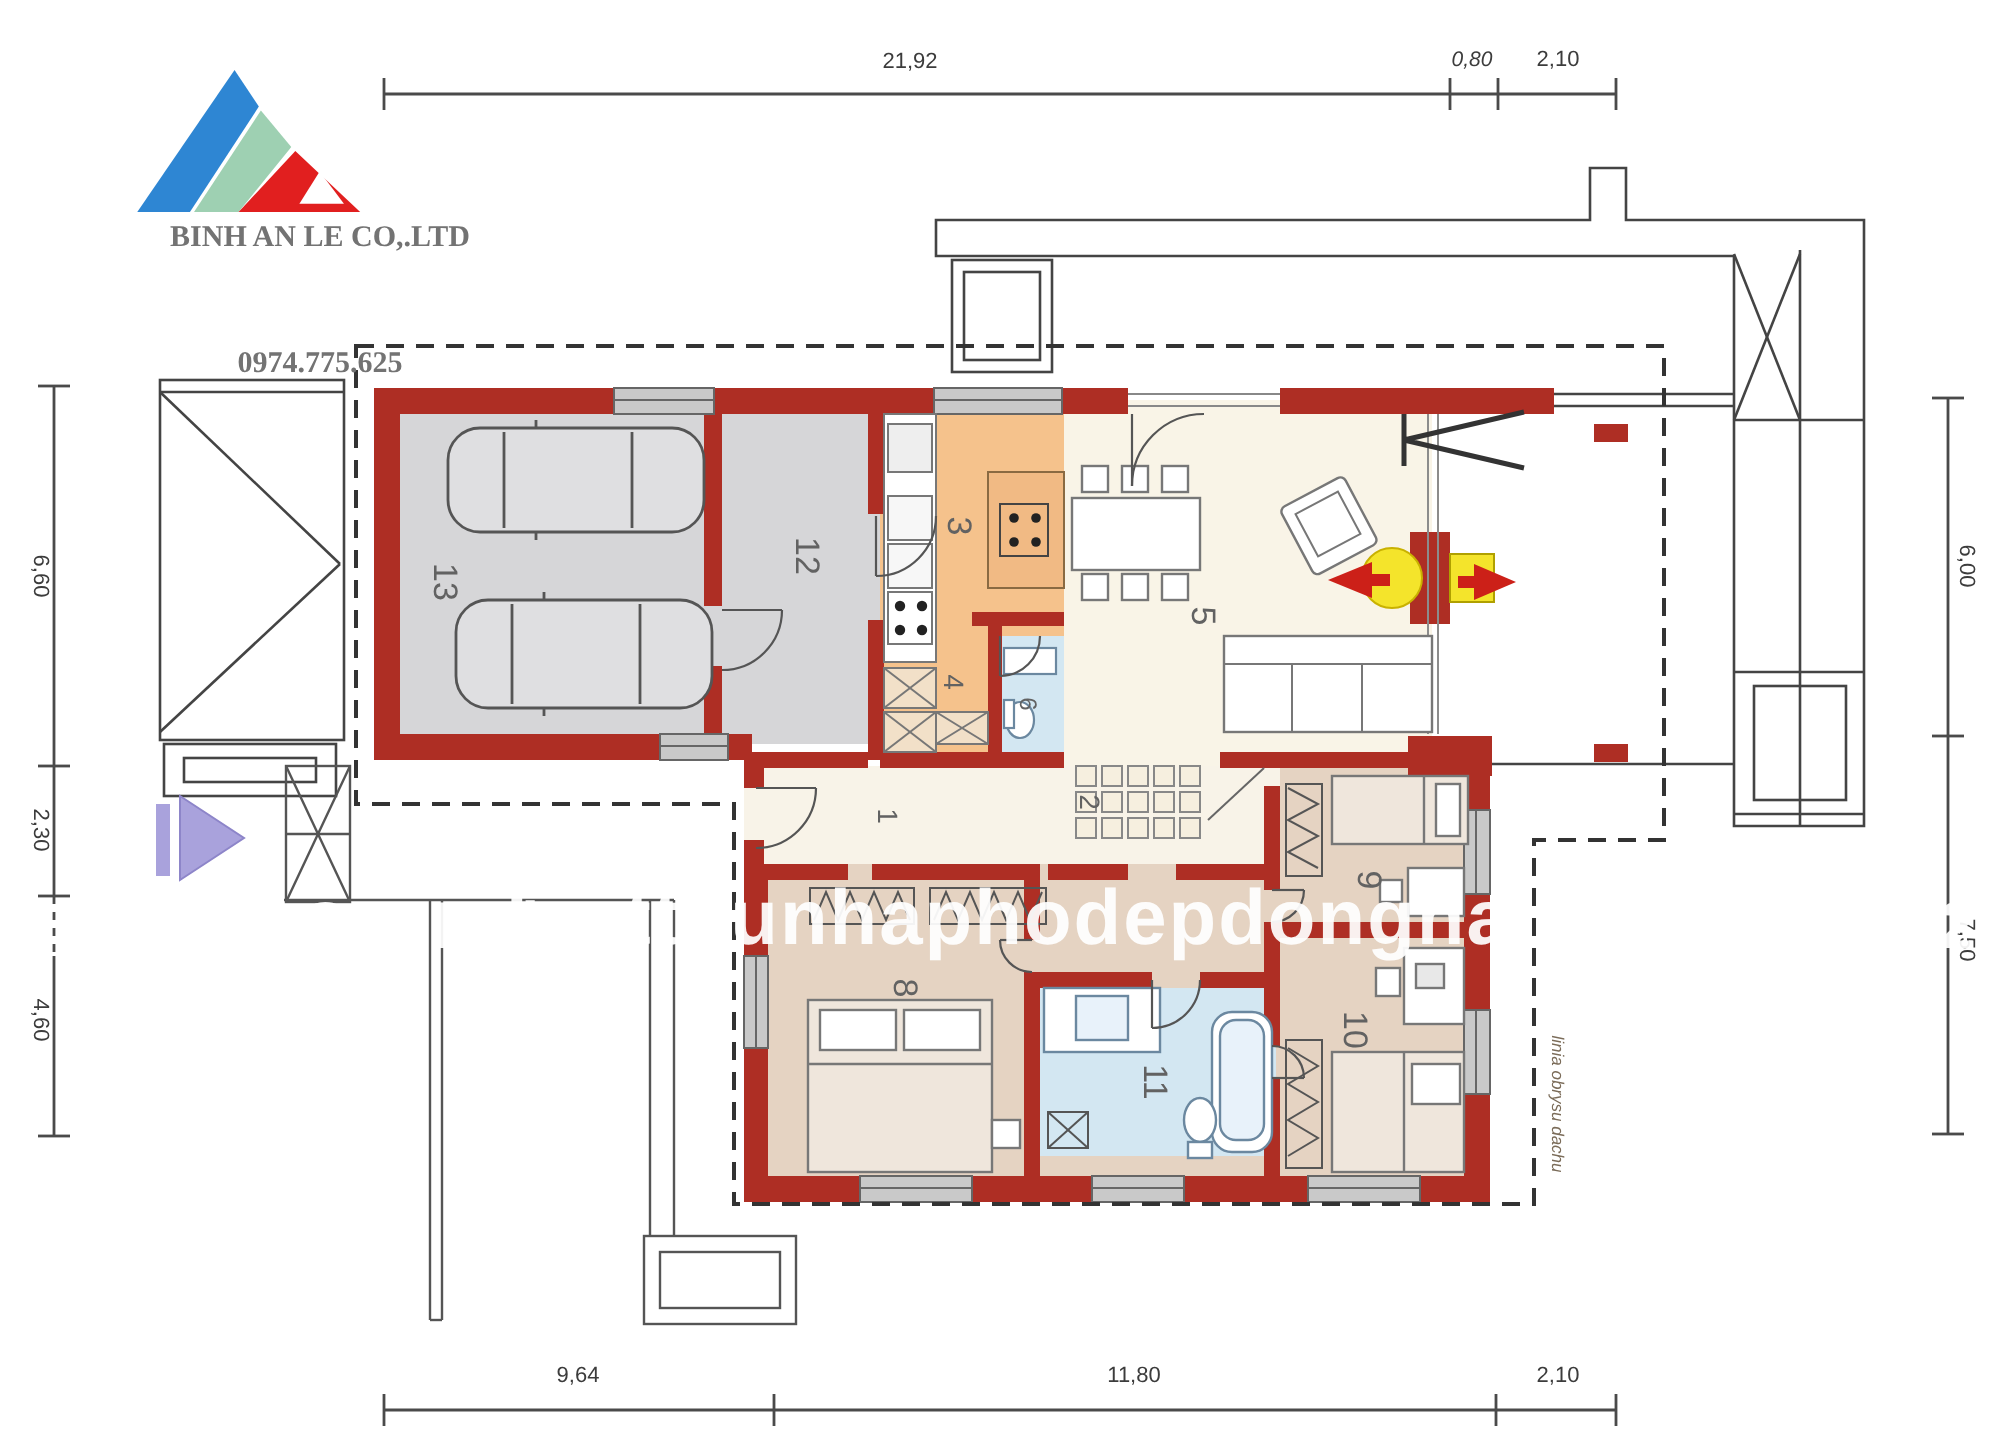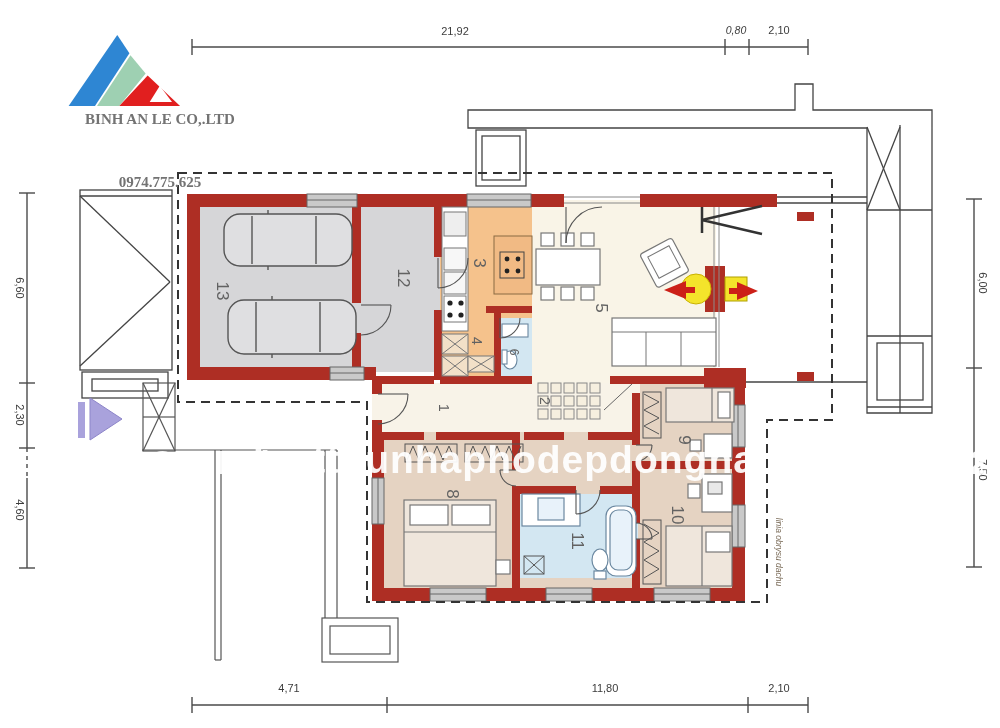--- a/index.html
+++ b/index.html
@@ -380,22 +380,22 @@
   </div>
 
   <div class="wm" style="left:150px;top:444px;font-size:33px;">Co.,Ltd -</div>
   <div class="wm" style="left:253px;top:438px;font-size:39px;">bietthunhaphodepdongnai.com</div>
   <div class="wm" style="left:772px;top:444px;font-size:33px;">- 0974.775.625</div>
 
   <div class="dim" style="left:455px;top:31px;">21,92</div>
   <div class="dim" style="left:736px;top:30px;font-size:10.5px;font-style:italic;">0,80</div>
   <div class="dim" style="left:779px;top:30px;">2,10</div>
 
-  <div class="dim" style="left:289px;top:688px;">4,71</div>
-  <div class="dim" style="left:567px;top:688px;margin-left:38px;">11,80</div>
+  <div class="dim" style="left:289px;top:688px;">9,64</div>
+  <div class="dim" style="left:567px;top:688px;">11,80</div>
   <div class="dim" style="left:779px;top:688px;">2,10</div>
 
   <div class="dim rot" style="left:20px;top:288px;">6,60</div>
   <div class="dim rot" style="left:20px;top:415px;">2,30</div>
   <div class="dim rot" style="left:20px;top:510px;">4,60</div>
 
   <div class="dim rot" style="left:983px;top:283px;">6,00</div>
   <div class="dim rot" style="left:983px;top:470px;">7,50</div>
 
   <div class="room" style="left:222px;top:291px;">13</div>

